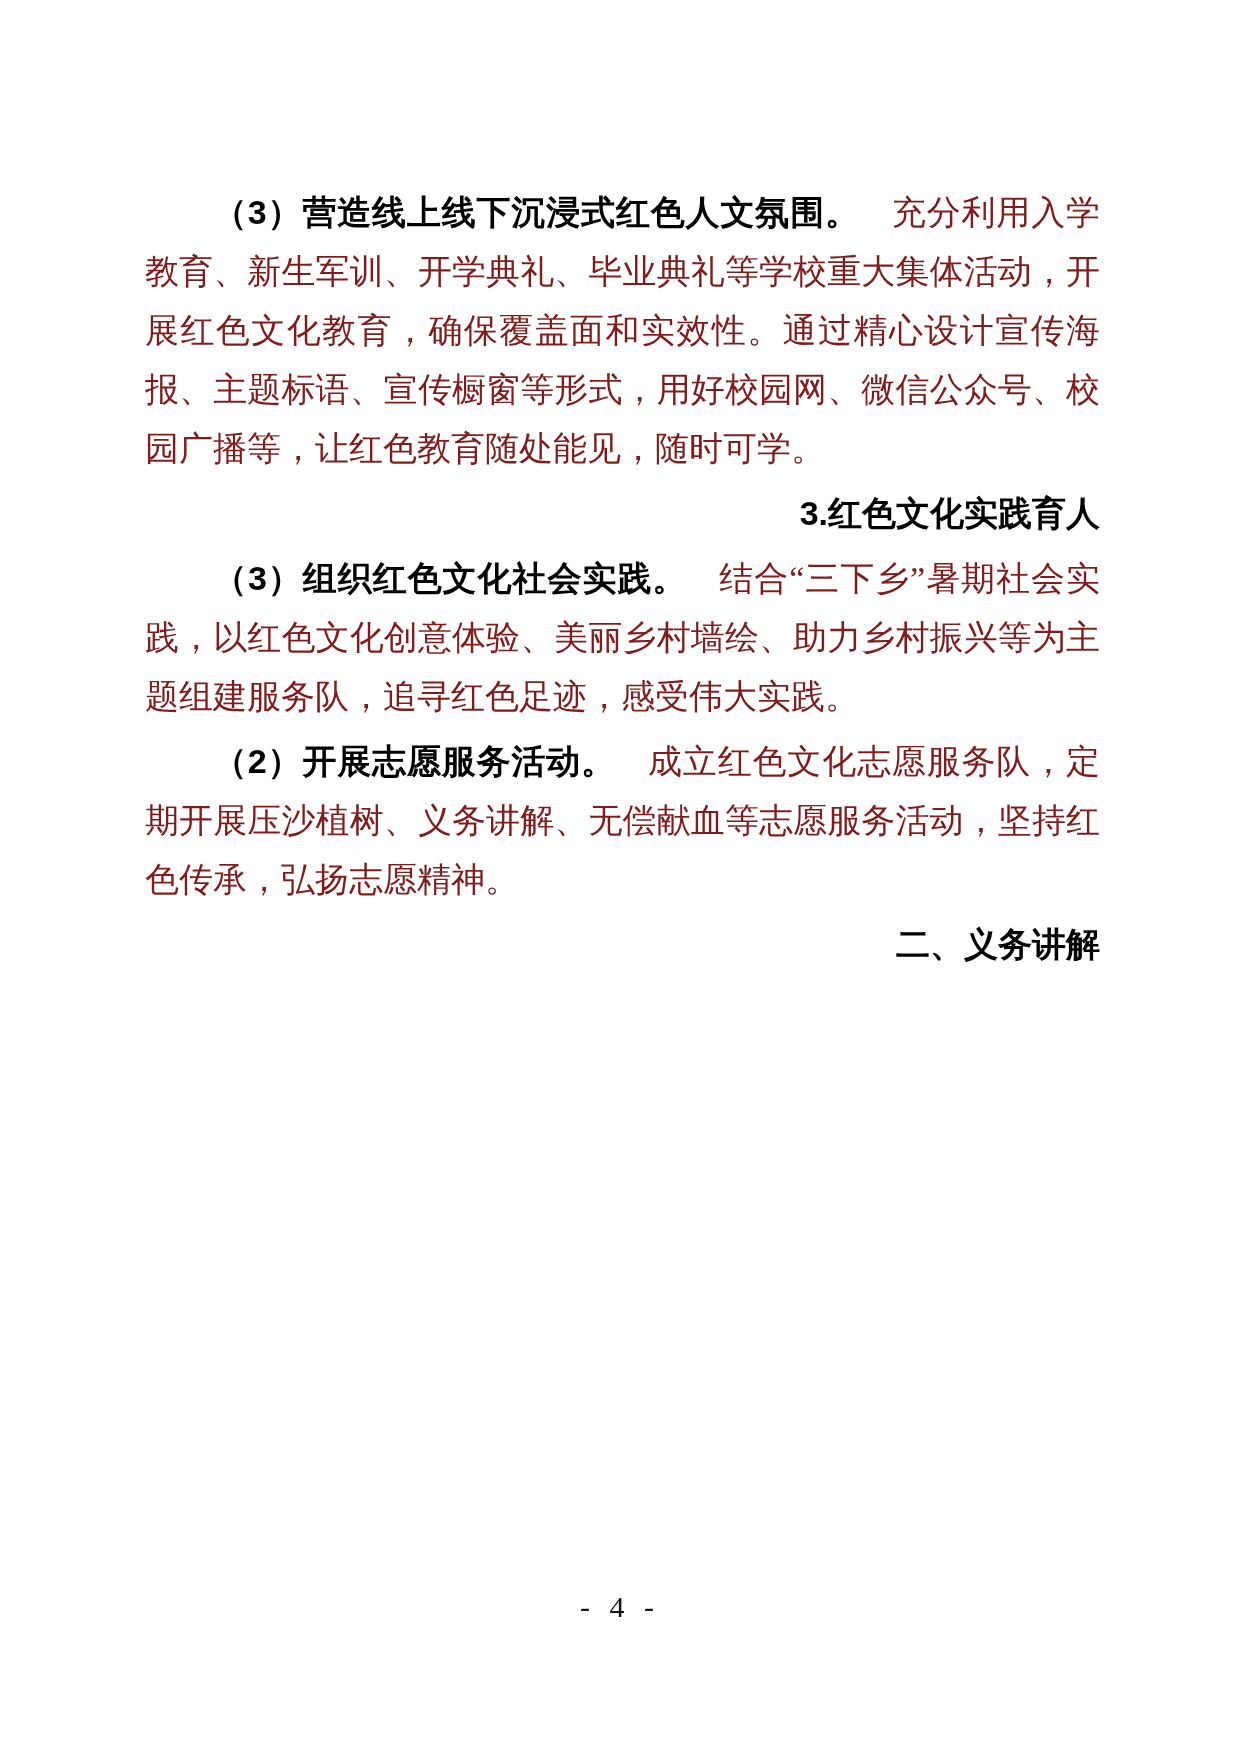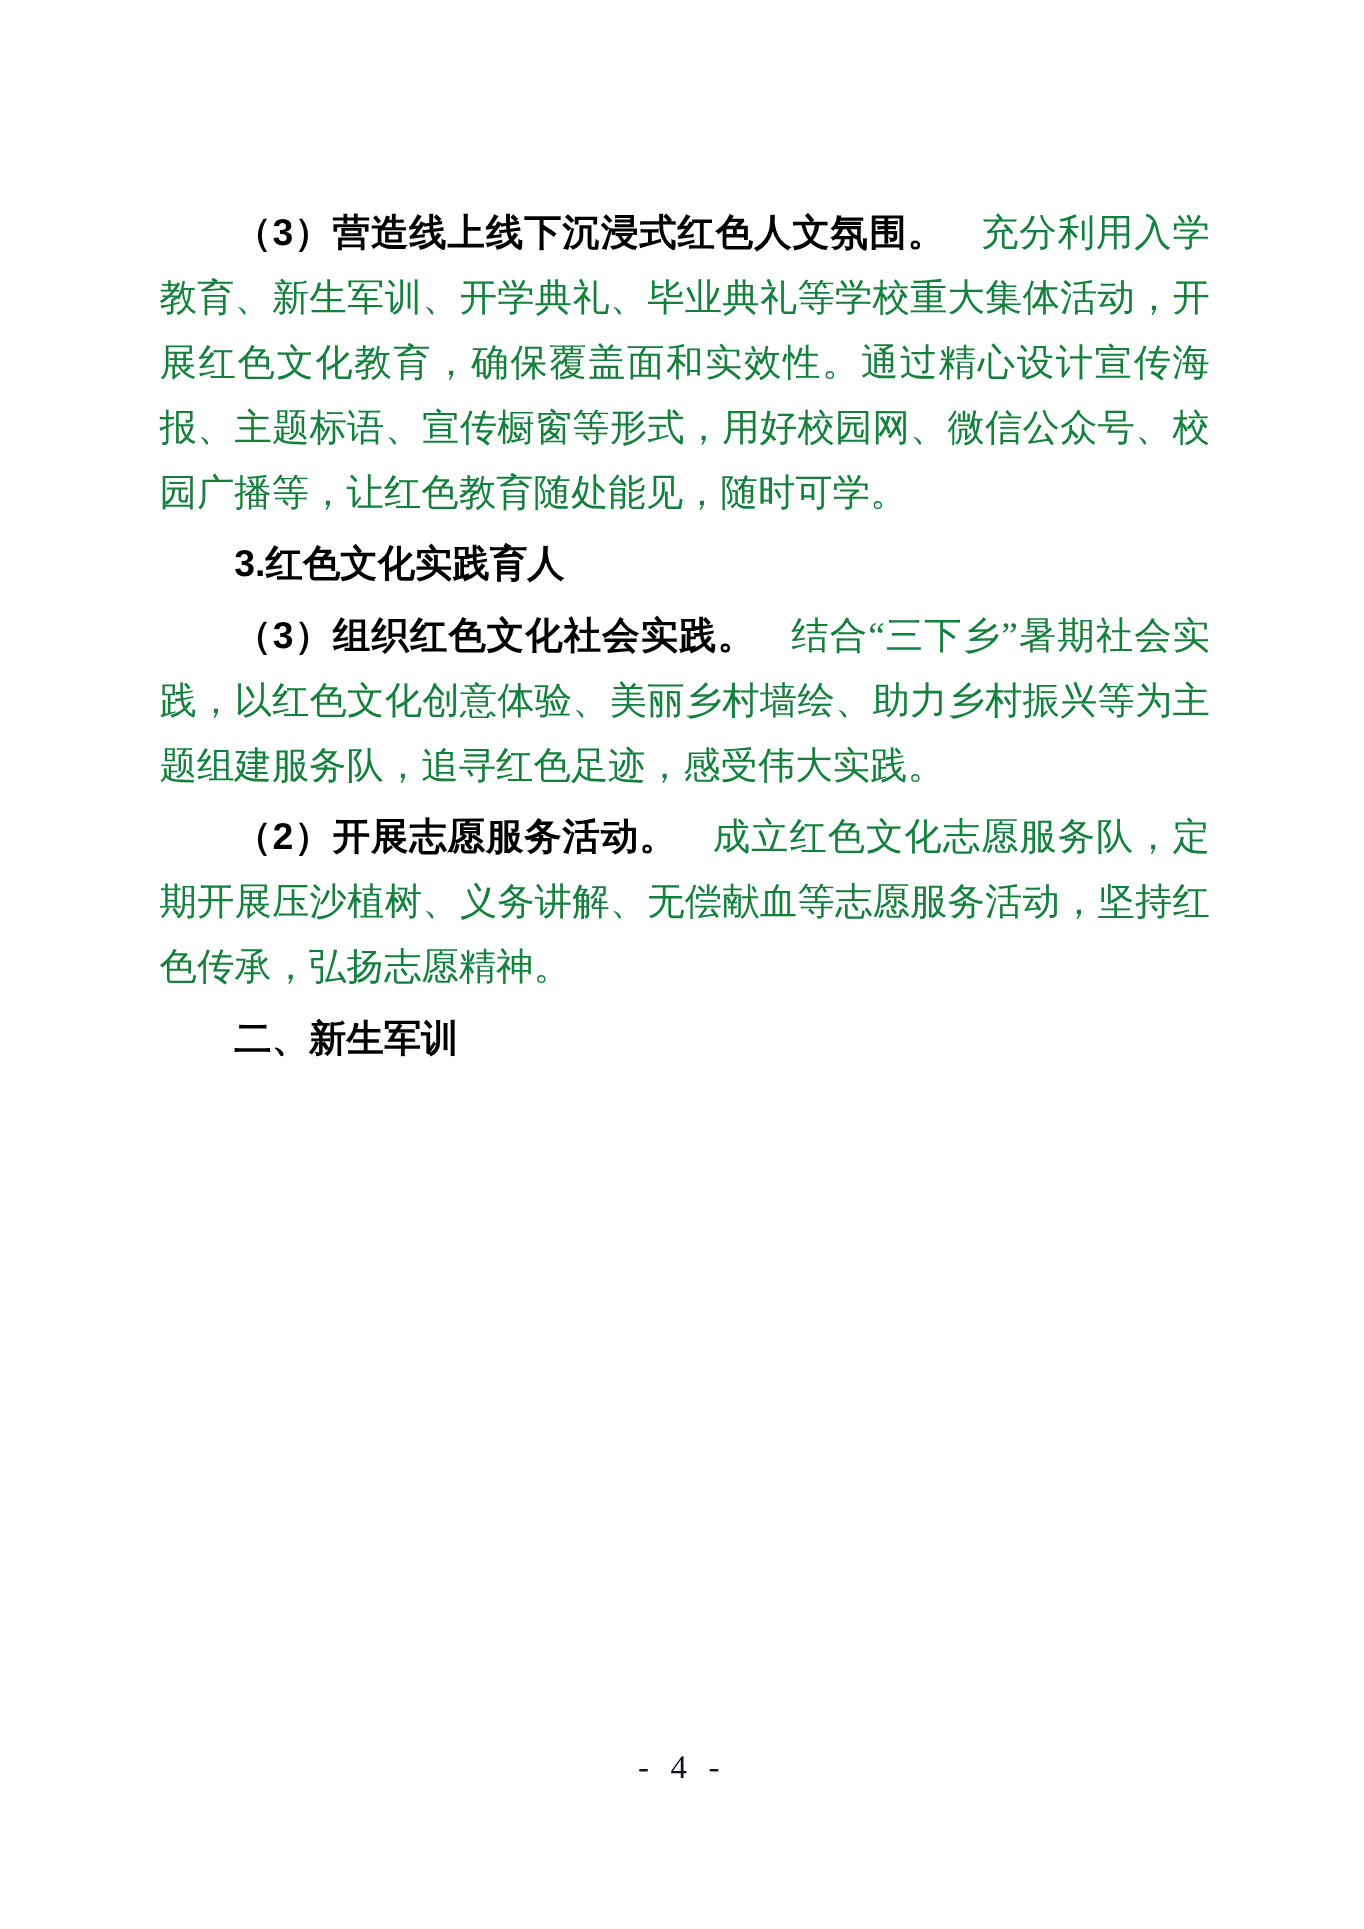--- a/index.html
+++ b/index.html
@@ -36,28 +36,28 @@
     margin-top: 6px;
   }
   .lead {
     font-family: "Liberation Sans", "DejaVu Sans", sans-serif;
     font-weight: 700;
     color: #000000;
   }
   .body-text {
     font-family: "Liberation Serif", "DejaVu Serif", serif;
     font-weight: 400;
-    color: #15803d;
+    color: #7f1d1d;
     margin-left: 32px;
   }
   .heading {
     font-family: "Liberation Sans", "DejaVu Sans", sans-serif;
     font-weight: 700;
     color: #000000;
-    text-align: left;
+    text-align: right;
   }
   .footer {
     position: absolute;
     top: 1590px;
     left: 0;
     width: 100%;
     text-align: center;
     font-family: "Liberation Serif", "DejaVu Serif", serif;
     font-size: 30px;
     letter-spacing: 6px;
@@ -73,20 +73,20 @@
 
     <p class="block para"><span class="lead">（3）营造线上线下沉浸式红色人文氛围。</span><span class="body-text">充分利用入学教育、新生军训、开学典礼、毕业典礼等学校重大集体活动，开展红色文化教育，确保覆盖面和实效性。通过精心设计宣传海报、主题标语、宣传橱窗等形式，用好校园网、微信公众号、校园广播等，让红色教育随处能见，随时可学。</span></p>
 
     <p class="block heading">3.红色文化实践育人</p>
 
     <p class="block para"><span class="lead">（3）组织红色文化社会实践。</span><span class="body-text">结合“三下乡”暑期社会实践，以红色文化创意体验、美丽乡村墙绘、助力乡村振兴等为主题组建服务队，追寻红色足迹，感受伟大实践。</span></p>
 
     <p class="block para"><span class="lead">（2）开展志愿服务活动。</span><span class="body-text">成立红色文化志愿服务队，定期开展压沙植树、义务讲解、无偿献血等志愿服务活动，坚持红色传承，弘扬志愿精神。</span></p>
 
 
-    <p class="block heading">二、新生军训</p>
+    <p class="block heading">二、义务讲解</p>
 
 
   </div>
 
   <div class="footer">- 4 -</div>
 
 </div>
 
 </body></html>

